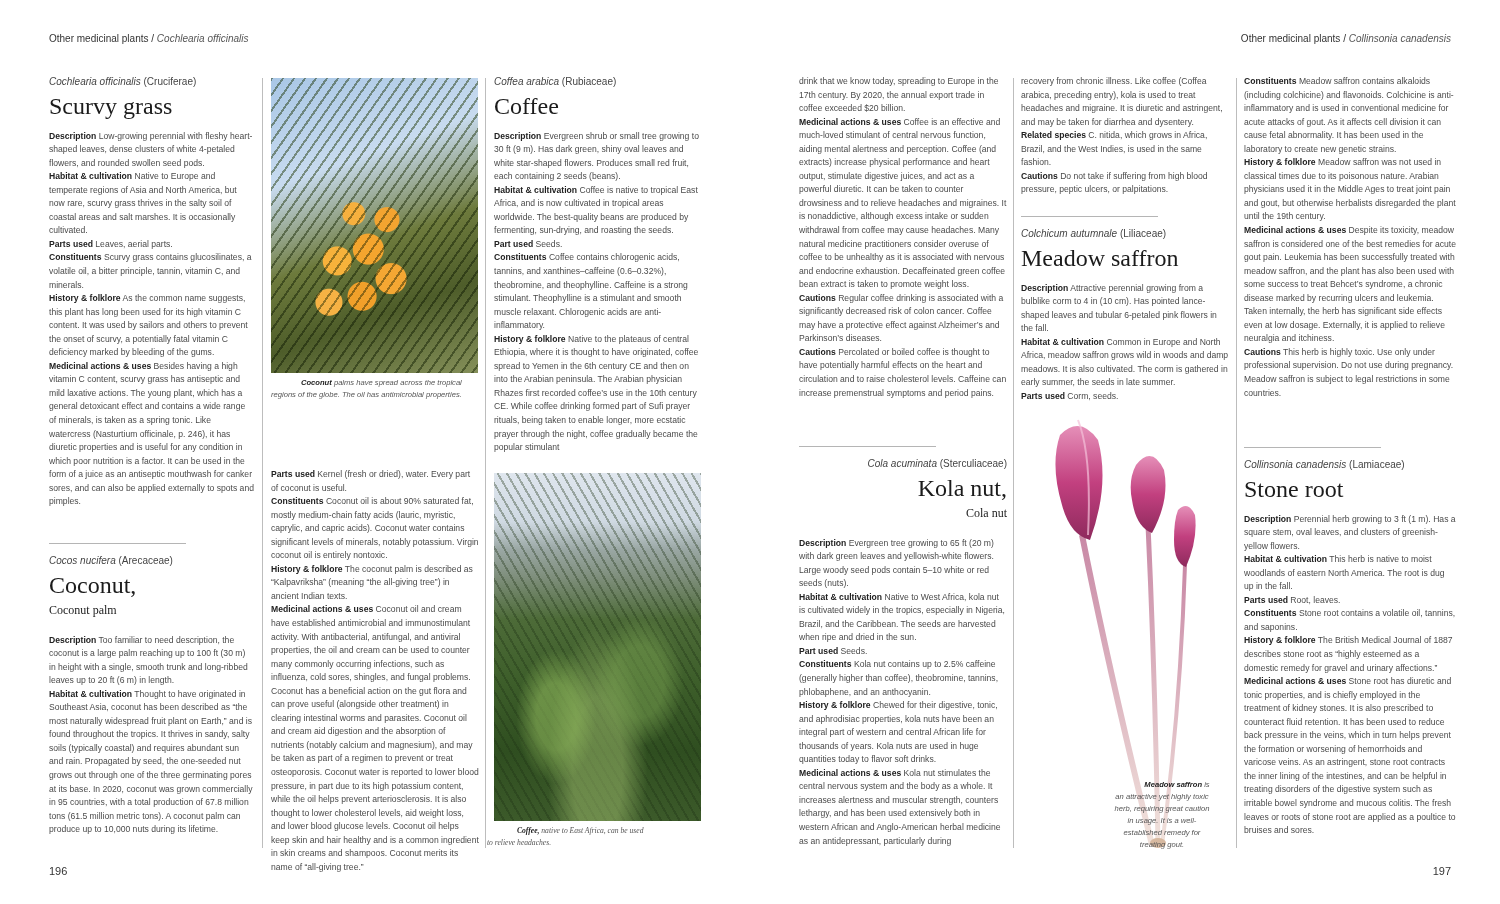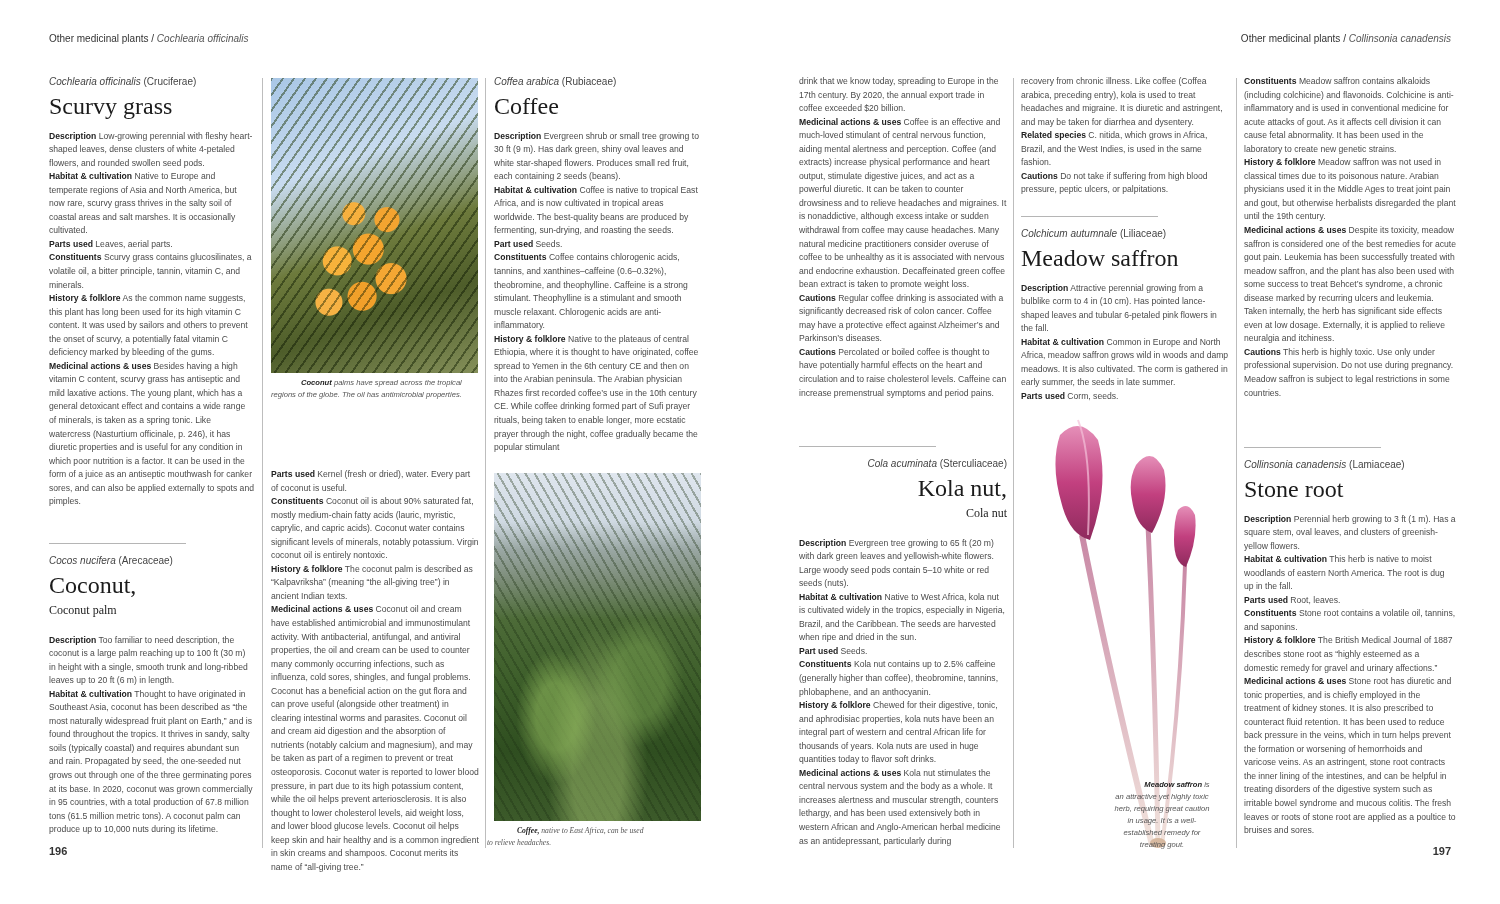--- a/index.html
+++ b/index.html
@@ -4,21 +4,21 @@
 <style>
   * { box-sizing: border-box; margin: 0; padding: 0; }
   html, body { width: 1500px; height: 904px; background: #ffffff; overflow: hidden; }
   body { position: relative; font-family: "Liberation Sans", sans-serif; color: #3a3a3a; }
 
   .running-head { position: absolute; top: 33px; font-size: 10px; color: #333; }
   .running-head .it { font-style: italic; color: #555; }
   .rh-left { left: 49px; }
   .rh-right { right: 49px; text-align: right; }
 
-  .folio { position: absolute; top: 845px; font-size: 11px; color: #333; font-weight: bold; }
+  .folio { position: absolute; top: 865px; font-size: 11px; color: #333; }
   .folio-left { left: 49px; }
   .folio-right { right: 49px; }
 
   .col { position: absolute; font-size: 8.6px; line-height: 13.55px; color: #4a4a4a; }
   .col p { margin: 0; }
   .col b { color: #222; font-weight: bold; }
   .col .it { font-style: italic; }
 
   .vrule { position: absolute; width: 1px; background: #bdbdbd; }
 

